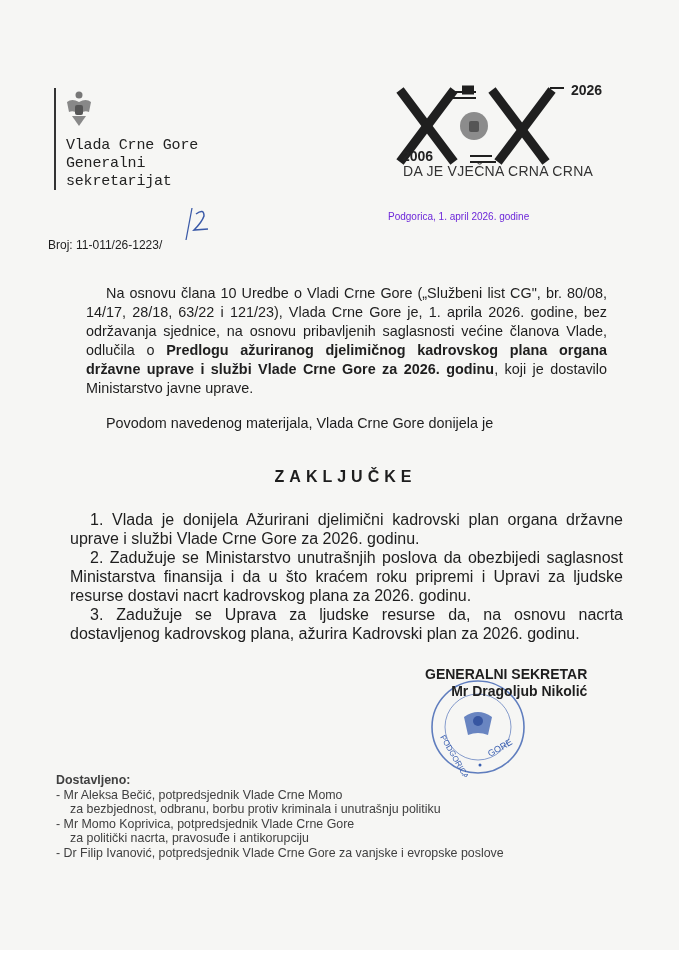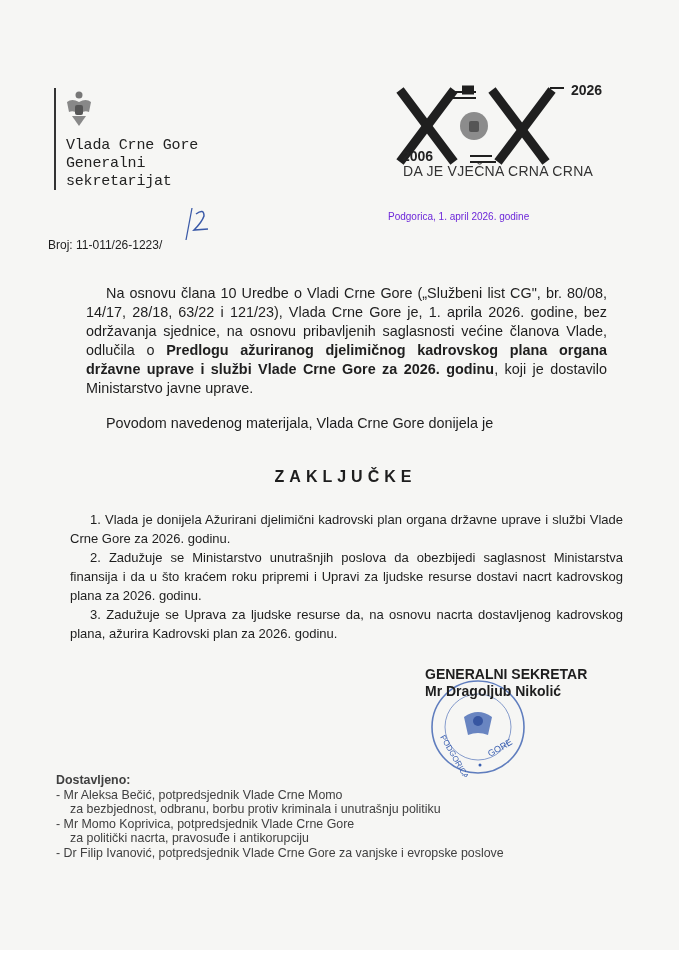--- a/index.html
+++ b/index.html
@@ -24,25 +24,25 @@
     
     .ref { position:absolute; left:48px; top:211px; font-size:12px; color:#1e1e1e;margin-top:27px; }
     .ref-hand { position:absolute; left:172px; top:204px; width:50px; height:40px; }
     .place-date { position:absolute; left:388px; top:211px; font-size:10px; color:#6d28d9; }
 
     
     .body { position:absolute; left:70px; top:268px; width:553px; font-size:14.4px; line-height:19px; text-align:justify; color:#1e1e1e; }
     .body p { margin:16px; text-indent:20px; }
     .body b { font-weight:bold; }
     .heading { position:absolute; left:0; right:0; top:468px; text-align:center; font-size:16px; font-weight:bold; letter-spacing:5px; padding-left:12px; }
-    .concl { position:absolute; left:70px; top:510px; width:553px; font-size:13px; line-height:19px; text-align:justify; }
+    .concl { position:absolute; left:70px; top:510px; width:553px; font-size:16px; line-height:19px; text-align:justify; }
     .concl p { margin:0; text-indent:20px; }
 
     
-    .sig { position:absolute; left:425px; top:666px; text-align:left; font-size:14px; font-weight:bold; line-height:17px; z-index:2; }
+    .sig { position:absolute; left:425px; top:666px; text-align:right; font-size:14px; font-weight:bold; line-height:17px; z-index:2; }
     .stamp { position:absolute; left:428px; top:677px; width:100px; height:100px; z-index:1; }
 
     
     .dist { position:absolute; left:56px; top:773px; font-size:12.4px; line-height:14.6px; color:#404040; }
     .dist .title { font-weight:bold; }
     .dist .indent { padding-left:14px; }
   </style>
 </head>
 <body>
 

